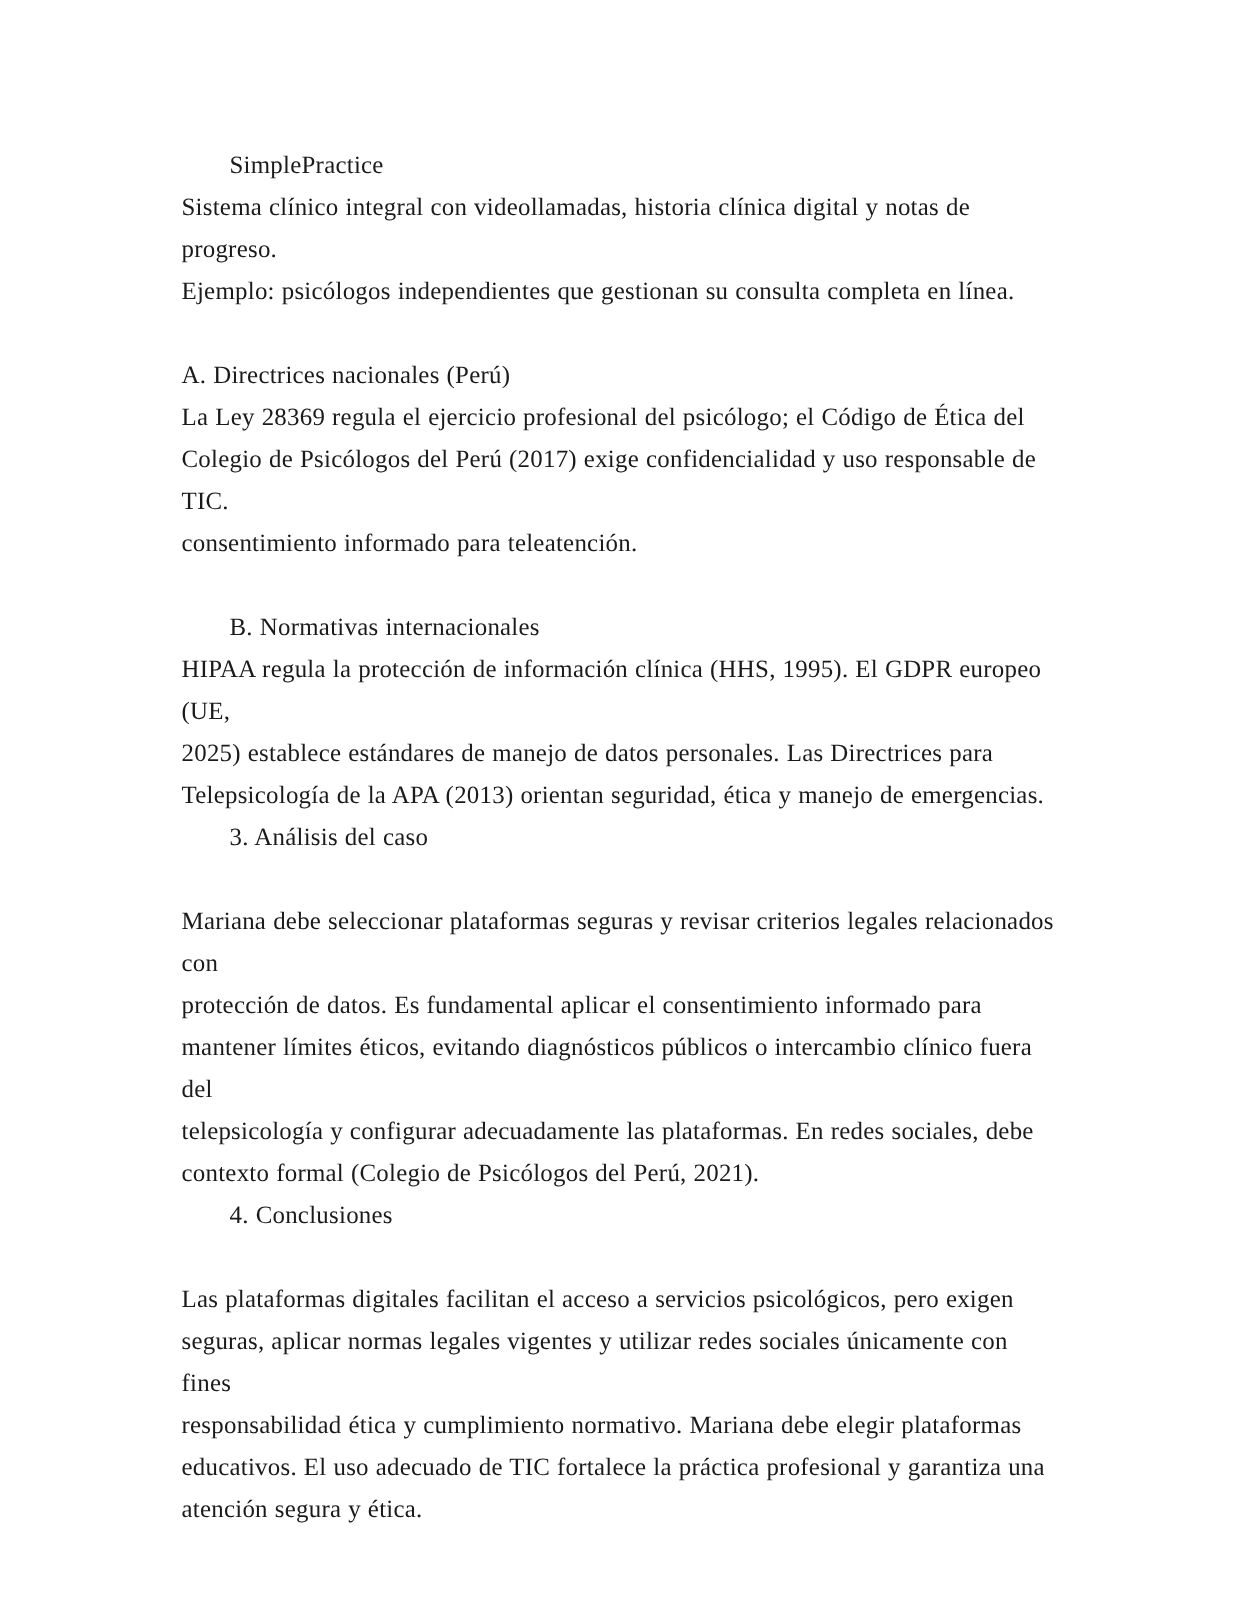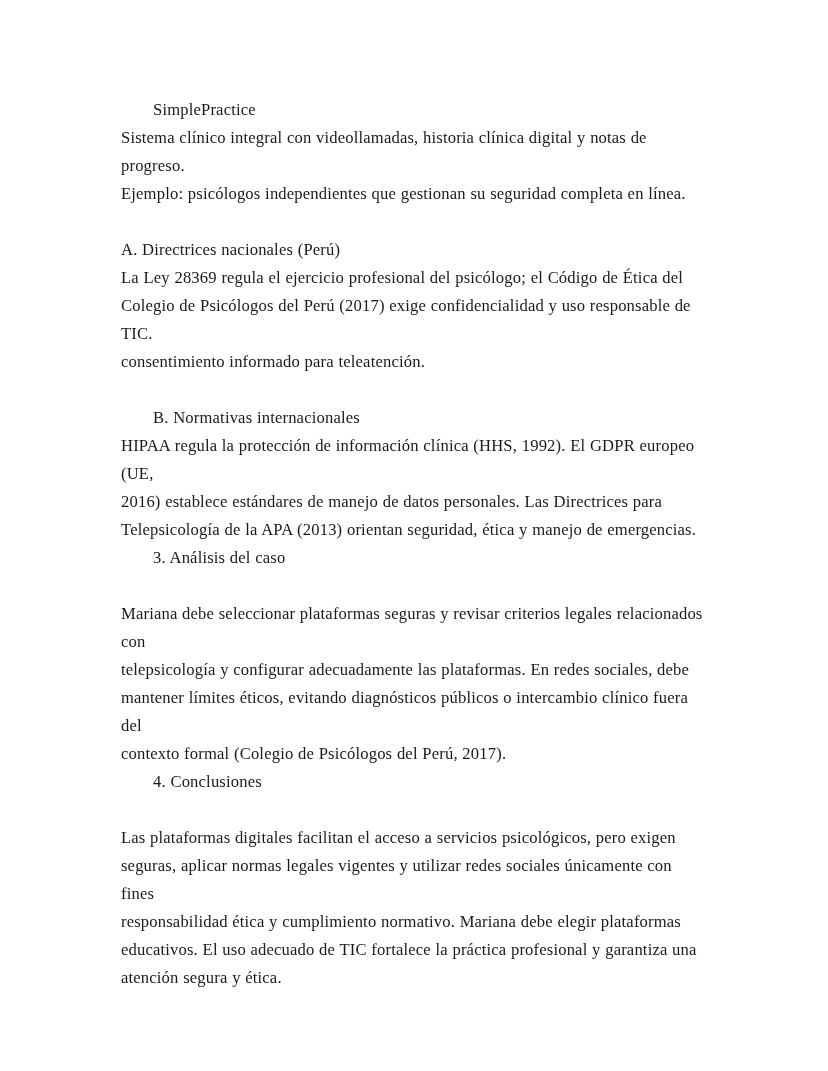--- a/index.html
+++ b/index.html
@@ -46,43 +46,44 @@
   }
 </style>
 </head>
 <body>
 
 <div class="page">
   <div class="doc-body" id="doc-body">
       <div>
         <div class="line indent">SimplePractice</div>
         <div class="line">Sistema clínico integral con videollamadas, historia clínica digital y notas de progreso.</div>
-        <div class="line">Ejemplo: psicólogos independientes que gestionan su seguridad completa en línea.</div>
+        <div class="line">Ejemplo: psicólogos independientes que gestionan su consulta completa en línea.</div>
       </div>
       <div class="spacer"></div>
       <div>
         <div class="line">A. Directrices nacionales (Perú)</div>
         <div class="line">La Ley 28369 regula el ejercicio profesional del psicólogo; el Código de Ética del</div>
         <div class="line">Colegio de Psicólogos del Perú (2017) exige confidencialidad y uso responsable de TIC.</div>
         <div class="line">consentimiento informado para teleatención.</div>
       </div>
       <div class="spacer"></div>
       <div>
         <div class="line indent">B. Normativas internacionales</div>
-        <div class="line">HIPAA regula la protección de información clínica (HHS, 1992). El GDPR europeo (UE,</div>
-        <div class="line">2016) establece estándares de manejo de datos personales. Las Directrices para</div>
+        <div class="line">HIPAA regula la protección de información clínica (HHS, 1995). El GDPR europeo (UE,</div>
+        <div class="line">2025) establece estándares de manejo de datos personales. Las Directrices para</div>
         <div class="line">Telepsicología de la APA (2013) orientan seguridad, ética y manejo de emergencias.</div>
         <div class="line indent">3. Análisis del caso</div>
       </div>
       <div class="spacer"></div>
       <div>
         <div class="line">Mariana debe seleccionar plataformas seguras y revisar criterios legales relacionados con</div>
+        <div class="line">protección de datos. Es fundamental aplicar el consentimiento informado para</div>
+        <div class="line">mantener límites éticos, evitando diagnósticos públicos o intercambio clínico fuera del</div>
         <div class="line">telepsicología y configurar adecuadamente las plataformas. En redes sociales, debe</div>
-        <div class="line">mantener límites éticos, evitando diagnósticos públicos o intercambio clínico fuera del</div>
-        <div class="line">contexto formal (Colegio de Psicólogos del Perú, 2017).</div>
+        <div class="line">contexto formal (Colegio de Psicólogos del Perú, 2021).</div>
         <div class="line indent">4. Conclusiones</div>
       </div>
       <div class="spacer"></div>
       <div>
         <div class="line">Las plataformas digitales facilitan el acceso a servicios psicológicos, pero exigen</div>
         <div class="line">seguras, aplicar normas legales vigentes y utilizar redes sociales únicamente con fines</div>
         <div class="line">responsabilidad ética y cumplimiento normativo. Mariana debe elegir plataformas</div>
         <div class="line">educativos. El uso adecuado de TIC fortalece la práctica profesional y garantiza una</div>
         <div class="line">atención segura y ética.</div>
       </div>

